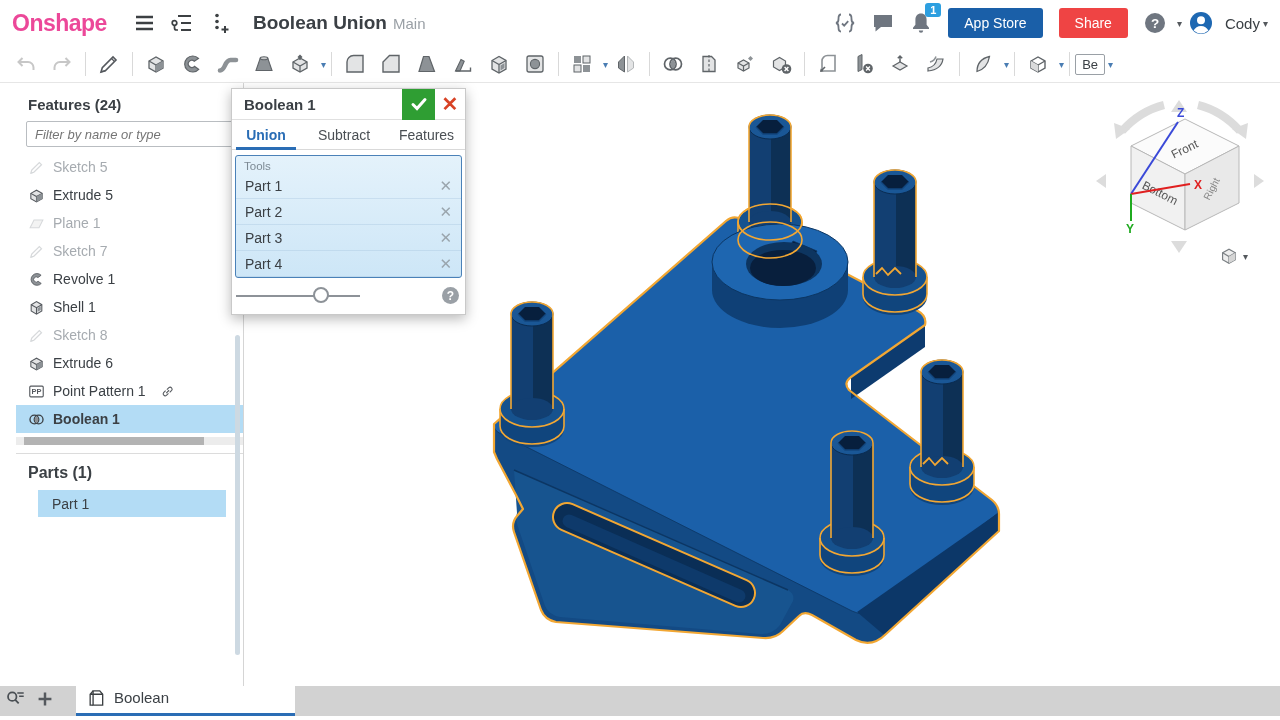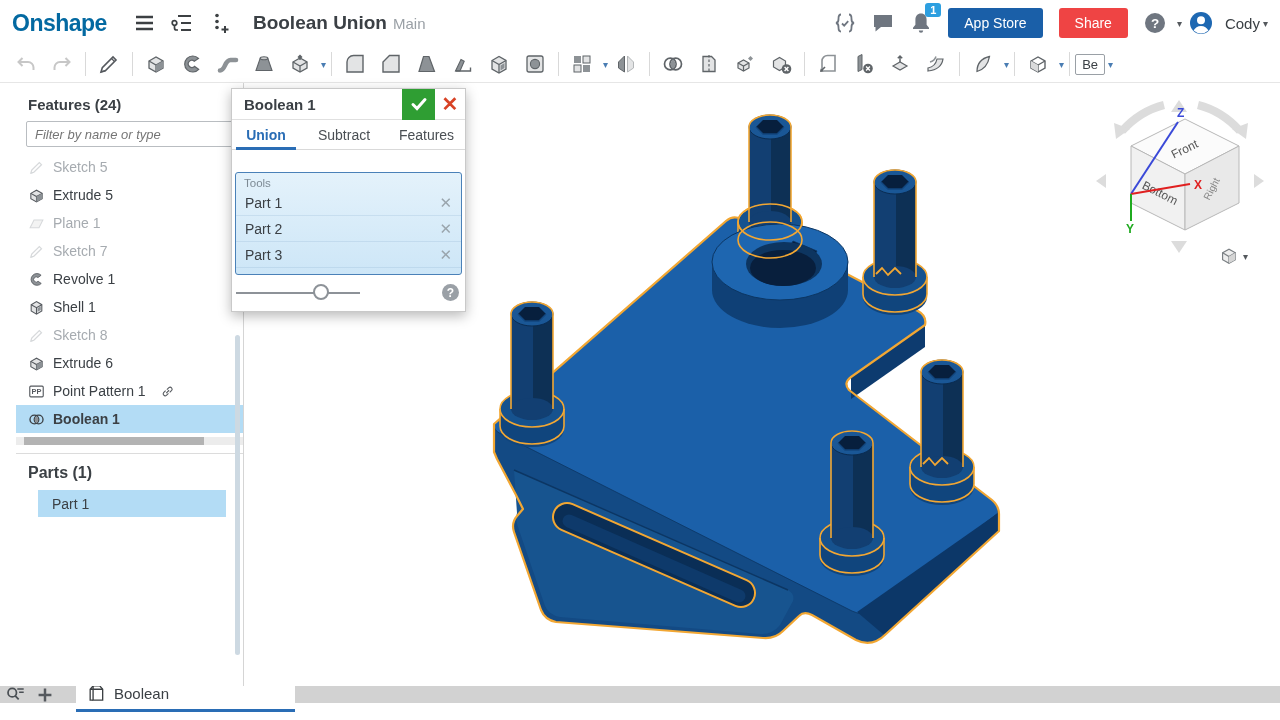--- a/index.html
+++ b/index.html
@@ -2,21 +2,21 @@
 <html><head>
 <meta charset="utf-8">
 <style>
   * { margin:0; padding:0; box-sizing:border-box; }
   html,body { width:1280px; height:720px; overflow:hidden; background:#fff;
     font-family:"Liberation Sans", sans-serif; color:#3b4045; }
   #app { position:relative; width:1280px; height:720px; }
 
   
   #topbar { height:46px; display:flex; align-items:center; background:#fff; padding:0 12px; }
-  .logo { font-size:23px; font-weight:bold; color:#0369a1; letter-spacing:-0.5px; margin-right:18px; }
+  .logo { font-size:23px; font-weight:bold; color:#ec4899; letter-spacing:-0.5px; margin-right:18px; }
   .tb-icon { width:24px; height:24px; margin:0 7px; display:inline-flex; }
   .doc-title { font-size:19px; font-weight:bold; color:#3b4045; margin:0 6px 0 14px; }
   .doc-workspace { font-size:15px; color:#9aa0a6;text-align:right; }
   #topbar .spacer { flex:1; }
   .bell-wrap { position:relative; }
   .badge { position:absolute; top:-8px; right:-8px; background:#2d9fe0; color:#fff;
     font-size:11px; font-weight:bold; padding:1px 5px; border-radius:3px; }
   .btn { border-radius:3px; color:#fff; font-size:14px; padding:7px 16px; margin:0 8px;
     cursor:pointer; display:inline-block; }
   .btn.appstore { background:#1a5fa8; }
@@ -75,42 +75,42 @@
     color:#d84225; font-size:20px; font-weight:bold; cursor:pointer; }
   .dlg-tabs { display:flex; height:30px; border-bottom:1px solid #d9d9d9; }
   .dlg-tab { font-size:14px; color:#4a4f54; display:flex; align-items:center; justify-content:center;
     cursor:pointer; position:relative; }
   .dlg-tab.t0 { width:68px; }
   .dlg-tab.t1 { width:88px; }
   .dlg-tab.t2 { flex:1; }
   .dlg-tab.active { color:#2a6db5; font-weight:bold; }
   .dlg-tab.active::after { content:""; position:absolute; left:4px; right:4px; bottom:-1px;
     height:3px; background:#2a6db5; }
-  .tools-box { margin:22px 3px 0; border:1.5px solid #4a81b8; border-radius:3px; height:103px;
+  .tools-box { margin:5px 3px 0; border:1.5px solid #4a81b8; border-radius:3px; height:123px;
     overflow:hidden; background:linear-gradient(#e4f2fb,#cde6f7); }
   .tools-label { font-size:11.5px; color:#7d8a94; padding:4px 8px 1px; }
   .tool-row { height:26px; display:flex; align-items:center; padding:0 9px; font-size:14px;
     border-bottom:1px solid rgba(130,170,205,.22); }
   .tool-row .x { margin-left:auto; color:#9aa5ad; font-size:15px; cursor:pointer; }
   .dlg-footer { height:36px; position:relative; }
   .slider-track { position:absolute; left:4px; top:17px; width:124px; height:2px; background:#8d9298; }
   .slider-handle { position:absolute; left:81px; top:9px; width:16px; height:16px; background:#fff;
     border:2px solid #8d9298; border-radius:50%; cursor:pointer; }
   .dlg-help { position:absolute; right:6px; top:9px; width:17px; height:17px; border-radius:50%;
     background:#9aa0a6; color:#fff; font-size:12px; font-weight:bold; display:flex;
     align-items:center; justify-content:center; cursor:pointer; }
 
   
   #model { position:absolute; left:470px; top:12px; z-index:1; }
   #viewcube { position:absolute; left:1088px; top:10px; z-index:2; }
   #viewopts { position:absolute; left:1218px; top:162px; z-index:2; display:flex; align-items:center; }
   #viewopts svg { width:22px; height:22px; }
 
   
-  #tabbar { height:17px; background:#d2d2d2; display:flex; align-items:center; }
+  #tabbar { height:30px; background:#d2d2d2; display:flex; align-items:flex-end; }
   .bb-btn { width:30px; height:34px; display:flex; align-items:center; justify-content:center; }
   .bb-btn svg { width:22px; height:22px; }
   .studio-tab { margin-left:16px; width:219px; height:34px; background:#fff;
     border-bottom:3px solid #2a6db5; display:flex; align-items:center; padding:0 10px;
     font-size:15px; color:#3b4045; cursor:pointer; }
   .studio-tab svg { width:20px; height:20px; margin-right:8px; }
 </style>
 </head>
 <body>
 

